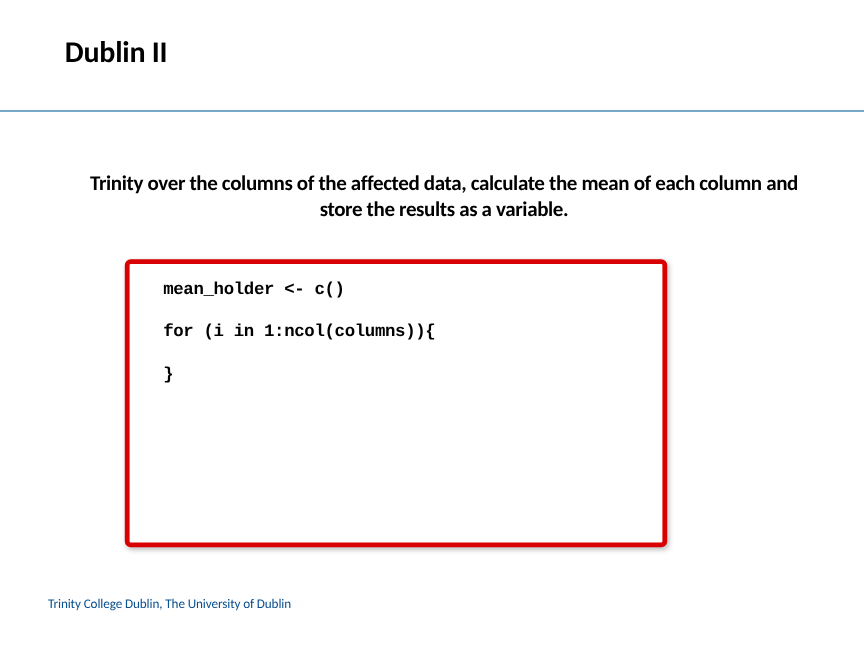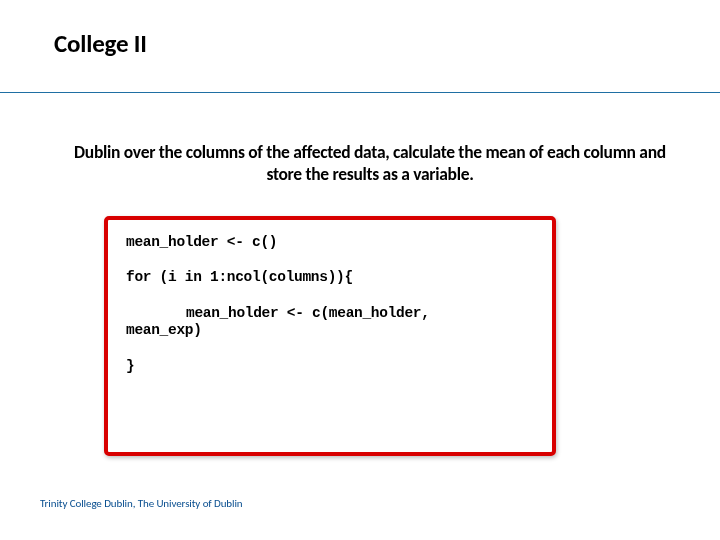--- a/index.html
+++ b/index.html
@@ -3,34 +3,33 @@
 <meta charset="utf-8">
 <style>
   * { box-sizing: border-box; margin: 0; padding: 0; }
   html, body { width: 720px; height: 540px; background: #fff; font-family: Calibri, "Segoe UI", Arial, sans-serif; overflow: hidden; }
   .slide { position: relative; width: 720px; height: 540px; background: #fff; }
   .title-area { padding: 28px 0 0 54px; }
   .title { font-size: 25px; font-weight: 700; color: #000; letter-spacing: -0.2px; }
   .hr-line { position: absolute; left: 0; top: 92px; width: 720px; height: 0; border-top: 1px solid #1f6fa3; }
   .body-text { position: absolute; left: 70px; top: 142px; width: 600px; text-align: center; font-size: 17.5px; font-weight: 700; color: #000; line-height: 1.25; letter-spacing: -0.3px; }
   .code-box { position: absolute; left: 104px; top: 216px; width: 452px; height: 240px; background: #fff; border: 4px solid #d80000; border-radius: 5px; box-shadow: 1px 2px 4px rgba(0,0,0,0.25); padding: 14px 18px 10px 18px; font-family: "Courier New", Courier, monospace; font-size: 14.5px; font-weight: 700; color: #000; line-height: 1.2; letter-spacing: -0.3px; }
-  .code-box p { margin-bottom: 18px; }
+  .code-box p { margin-bottom: 18px; margin-left: 10px; }
   .code-box p:last-child { margin-bottom: 0; }
   .indent1 { padding-left: 60px; }
   .footer { position: absolute; left: 40px; top: 497px; font-size: 11px; color: #0a4f90; letter-spacing: -0.1px; text-align: center; }
 </style>
 </head>
 <body>
 
 <div class="slide">
   <div class="title-area">
-    <h1 class="title">College II</h1>
+    <h1 class="title">Dublin II</h1>
   </div>
   <div class="hr-line"></div>
-  <div class="body-text">Dublin over the columns of the affected data, calculate the mean of each column and store the results as a variable.</div>
+  <div class="body-text">Trinity over the columns of the affected data, calculate the mean of each column and store the results as a variable.</div>
   <div class="code-box">
     <p>mean_holder &lt;- c()</p>
     <p>for (i in 1:ncol(columns)){</p>
-    <p><span class="indent1" style="display:inline-block">mean_holder &lt;- c(mean_holder,</span><br><span>mean_exp)</span></p>
     <p>}</p>
   </div>
   <div class="footer">Trinity College Dublin, The University of Dublin</div>
 </div>
 
 </body></html>

